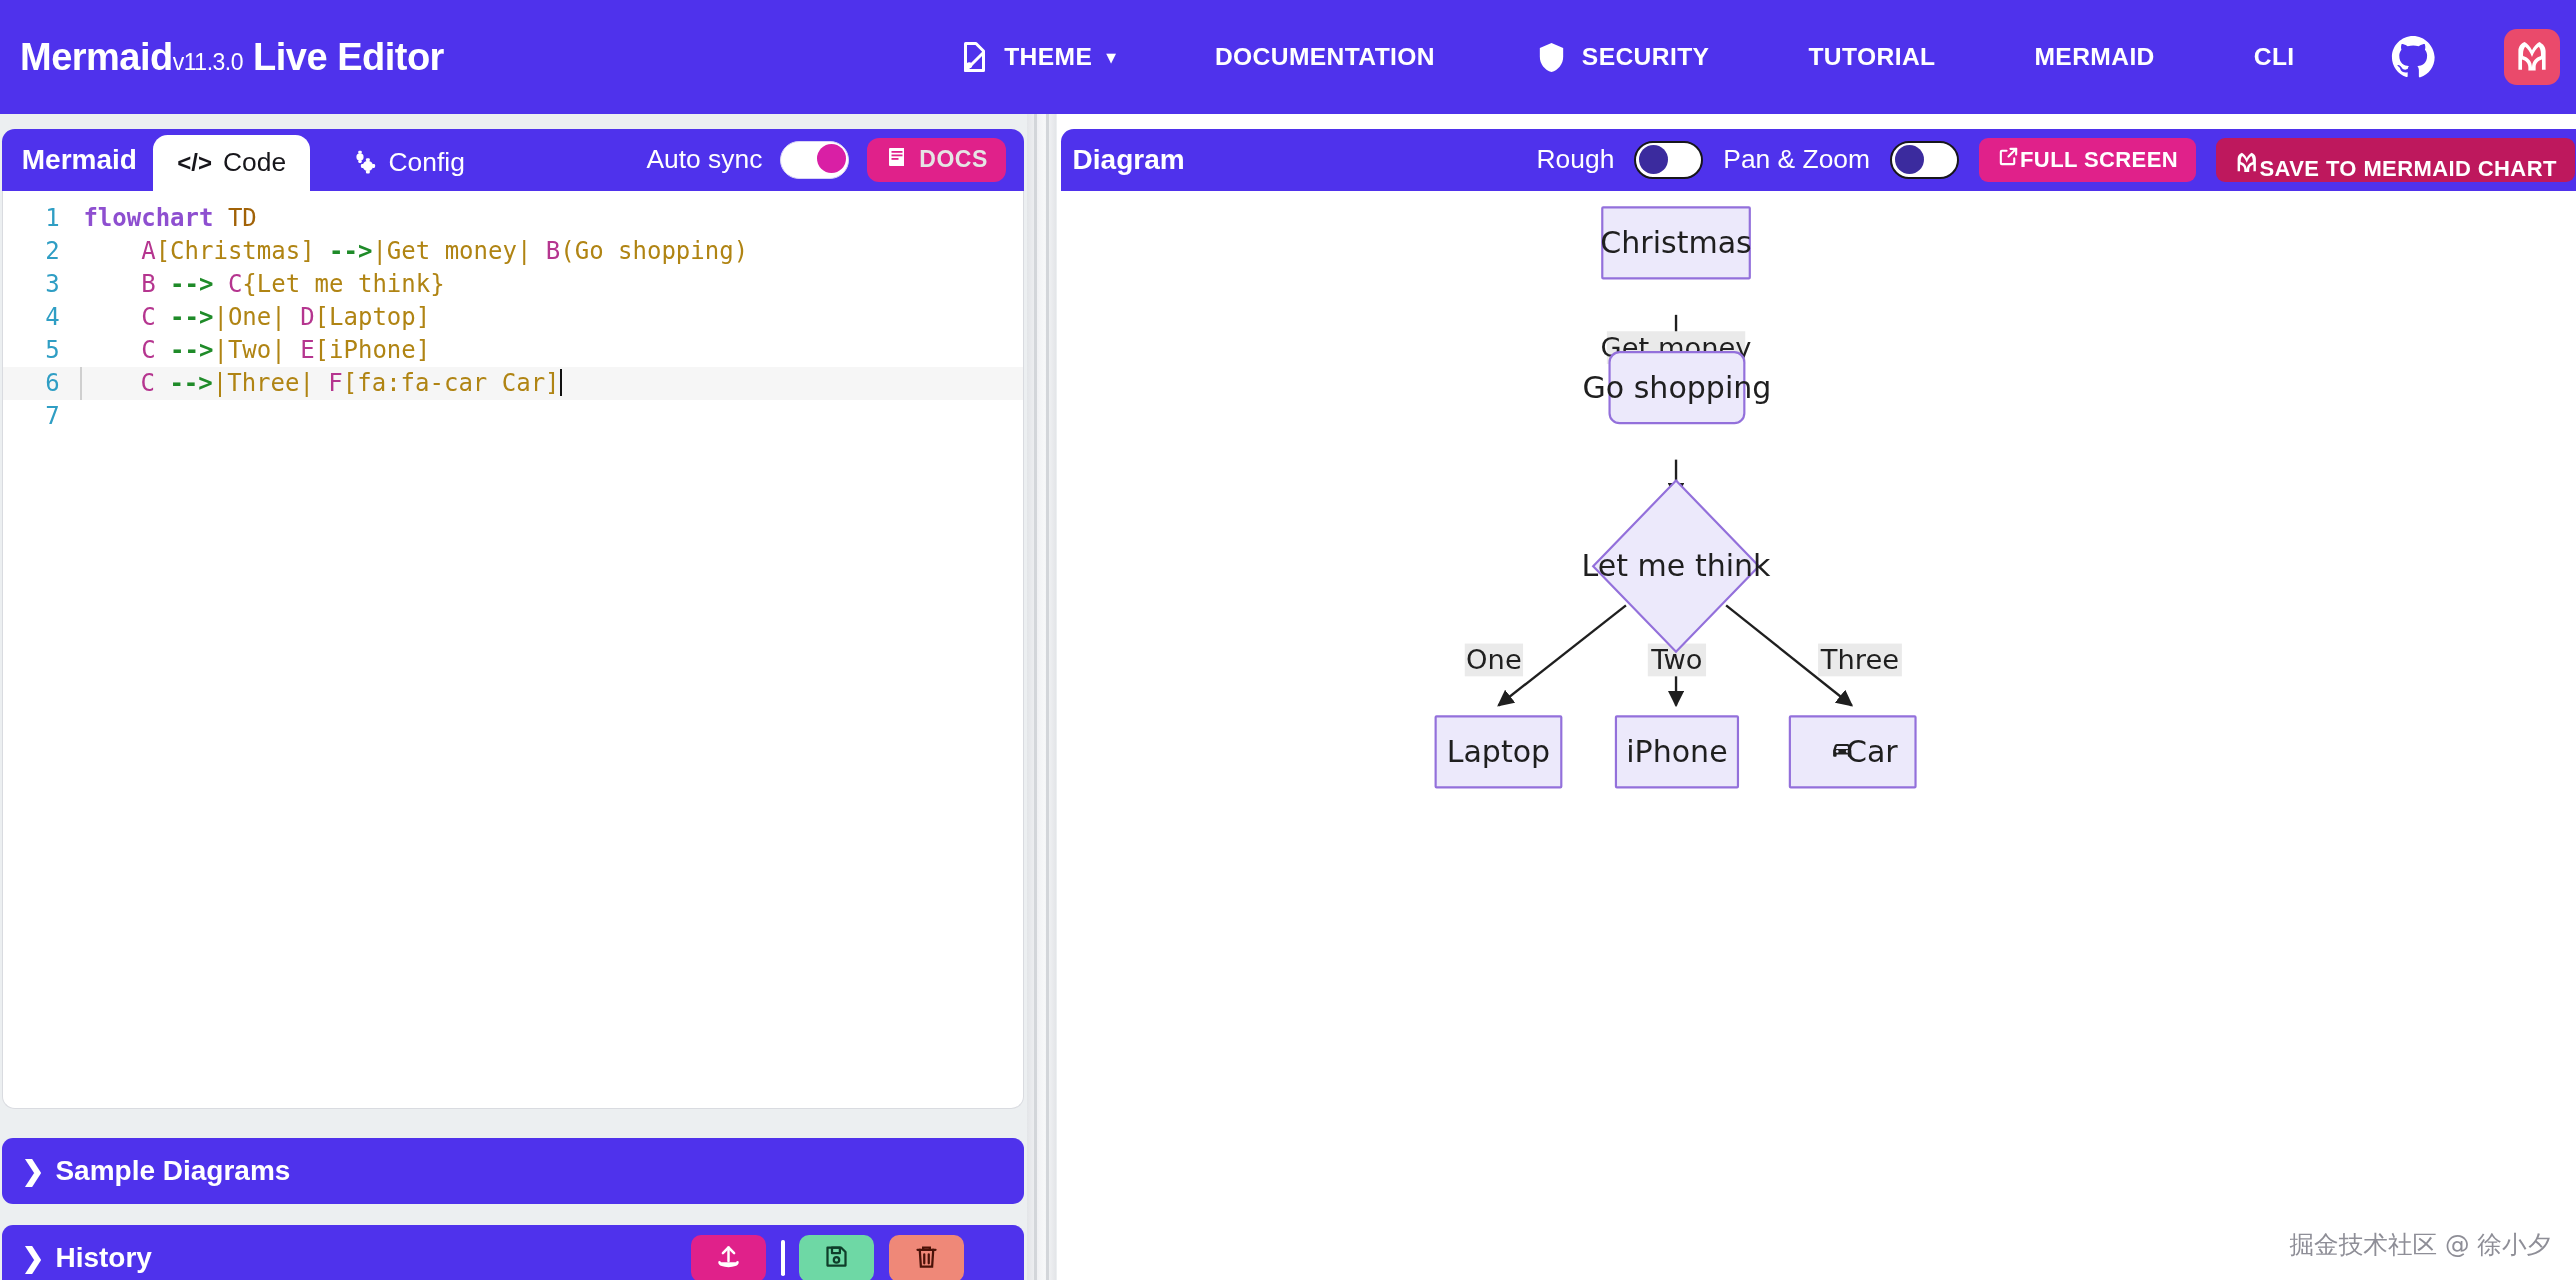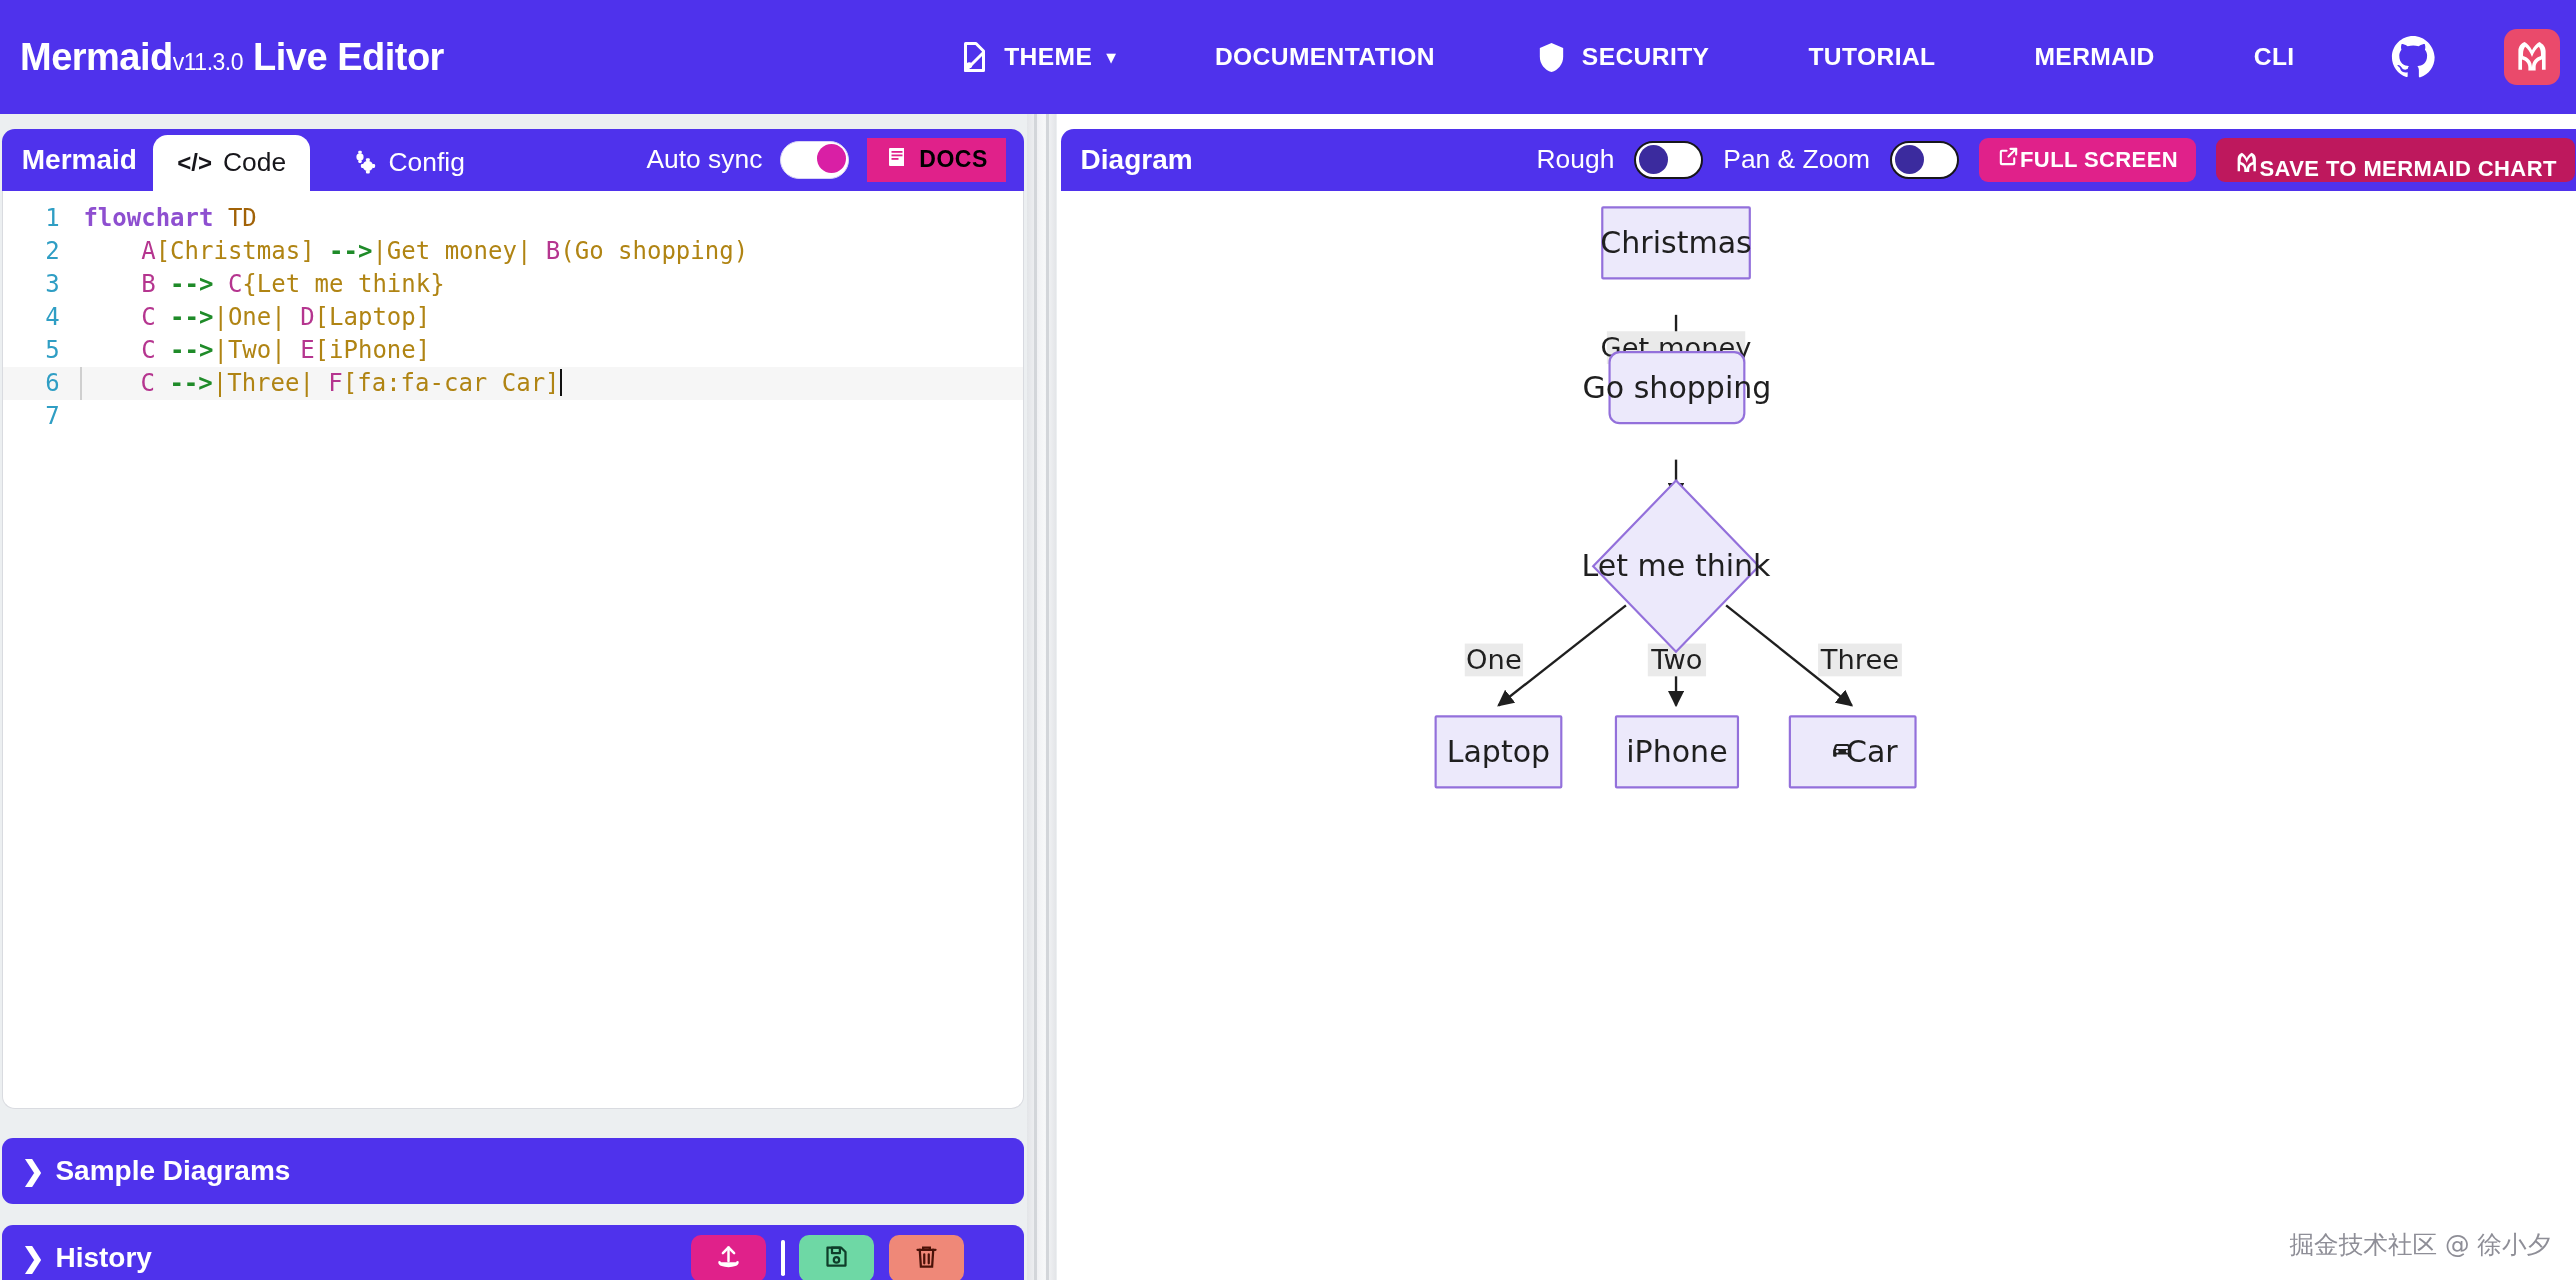--- a/index.html
+++ b/index.html
@@ -80,22 +80,22 @@
   .toggle .knob {
     position: absolute; width: 29px; height: 29px; border-radius: 50%;
     top: 2.7px; transition: none;
   }
   .toggle.on .knob { right: 2.7px; background: #d91fa5; }
   .toggle.dark { background: #ffffff; border: 2.7px solid #17161b; }
   .toggle.dark .knob { left: 2.7px; background: #3b2b9e; }
 
   .docs-btn {
     display: flex; align-items: center; gap: 10px;
-    background: #e0218a; color: #000000; border: none; cursor: pointer;
-    height: 44px; padding: 0 18px; border-radius: 0;
+    background: #e0218a; color: #e5e5e5; border: none; cursor: pointer;
+    height: 44px; padding: 0 18px; border-radius: 12px;
     font-size: 23px; font-weight: bold; letter-spacing: 0.5px; white-space: nowrap;
     font-family: "Liberation Sans", sans-serif;
   }
 
   .code-area {
     position: relative; width: 1022px; height: 918px; background: #ffffff;
     border: 1.8px solid #d9dbe0; border-top: none;
     border-bottom-left-radius: 12.8px; border-bottom-right-radius: 12.8px;
     overflow: hidden;
   }
@@ -163,21 +163,21 @@
   
   .right-col {
     position: absolute; left: 1057px; top: 114px; width: 1519px; height: 1167px;
     background: #ffffff;
   }
   .diagram-bar {
     position: absolute; left: 3.6px; top: 14.6px; width: 1516px; height: 62px;
     background: #4f32ec; border-top-left-radius: 12.8px;
     display: flex; align-items: center;
   }
-  .diagram-title { color: #fff; font-size: 28px; font-weight: bold; margin-left: 20px; }
+  .diagram-title { color: #fff; font-size: 28px; font-weight: bold; margin-left: 12px; }
   .dbar-right {
     margin-left: auto; display: flex; align-items: center; gap: 20px; padding-right: 1.8px;
   }
   .dbar-label { color: #fff; font-size: 26.4px; white-space: nowrap; }
   .pill {
     display: flex; align-items: center; border: none; cursor: pointer;
     height: 44px; padding: 0 18px; border-radius: 9px; color: #fff;
     font-size: 22px; font-weight: bold; letter-spacing: 0.4px; white-space: nowrap;
     font-family: "Liberation Sans", sans-serif;
   }

